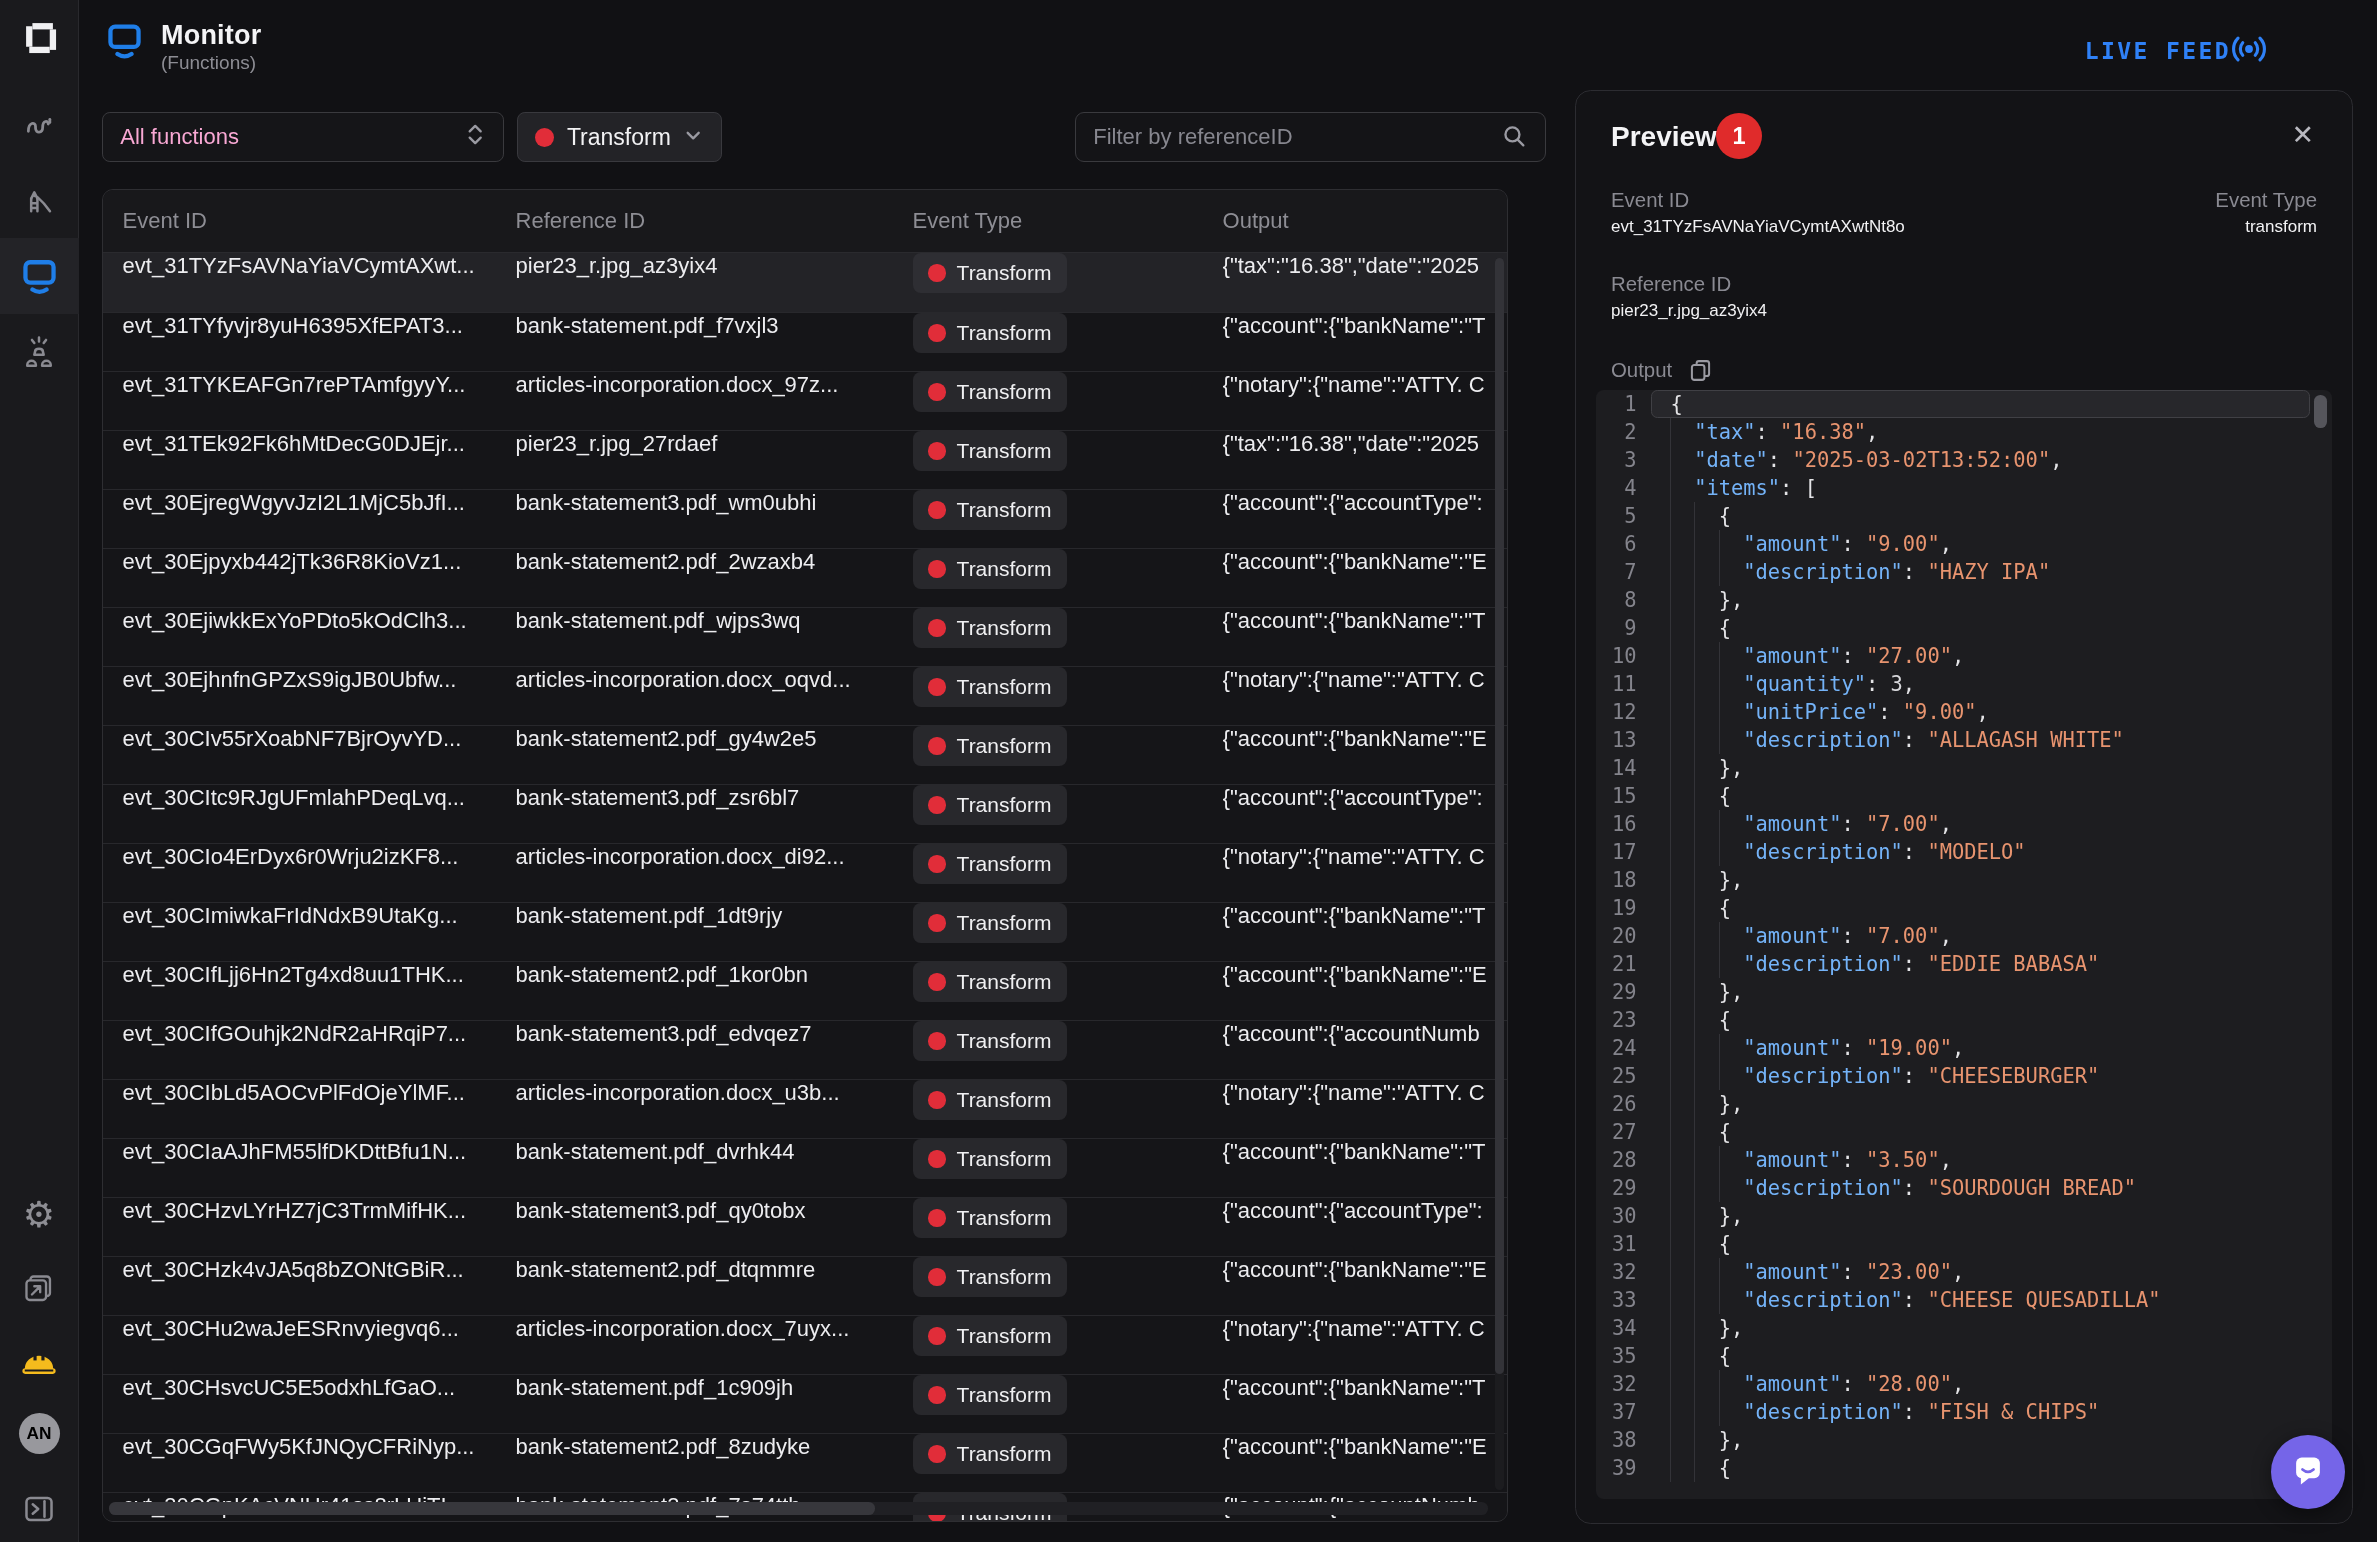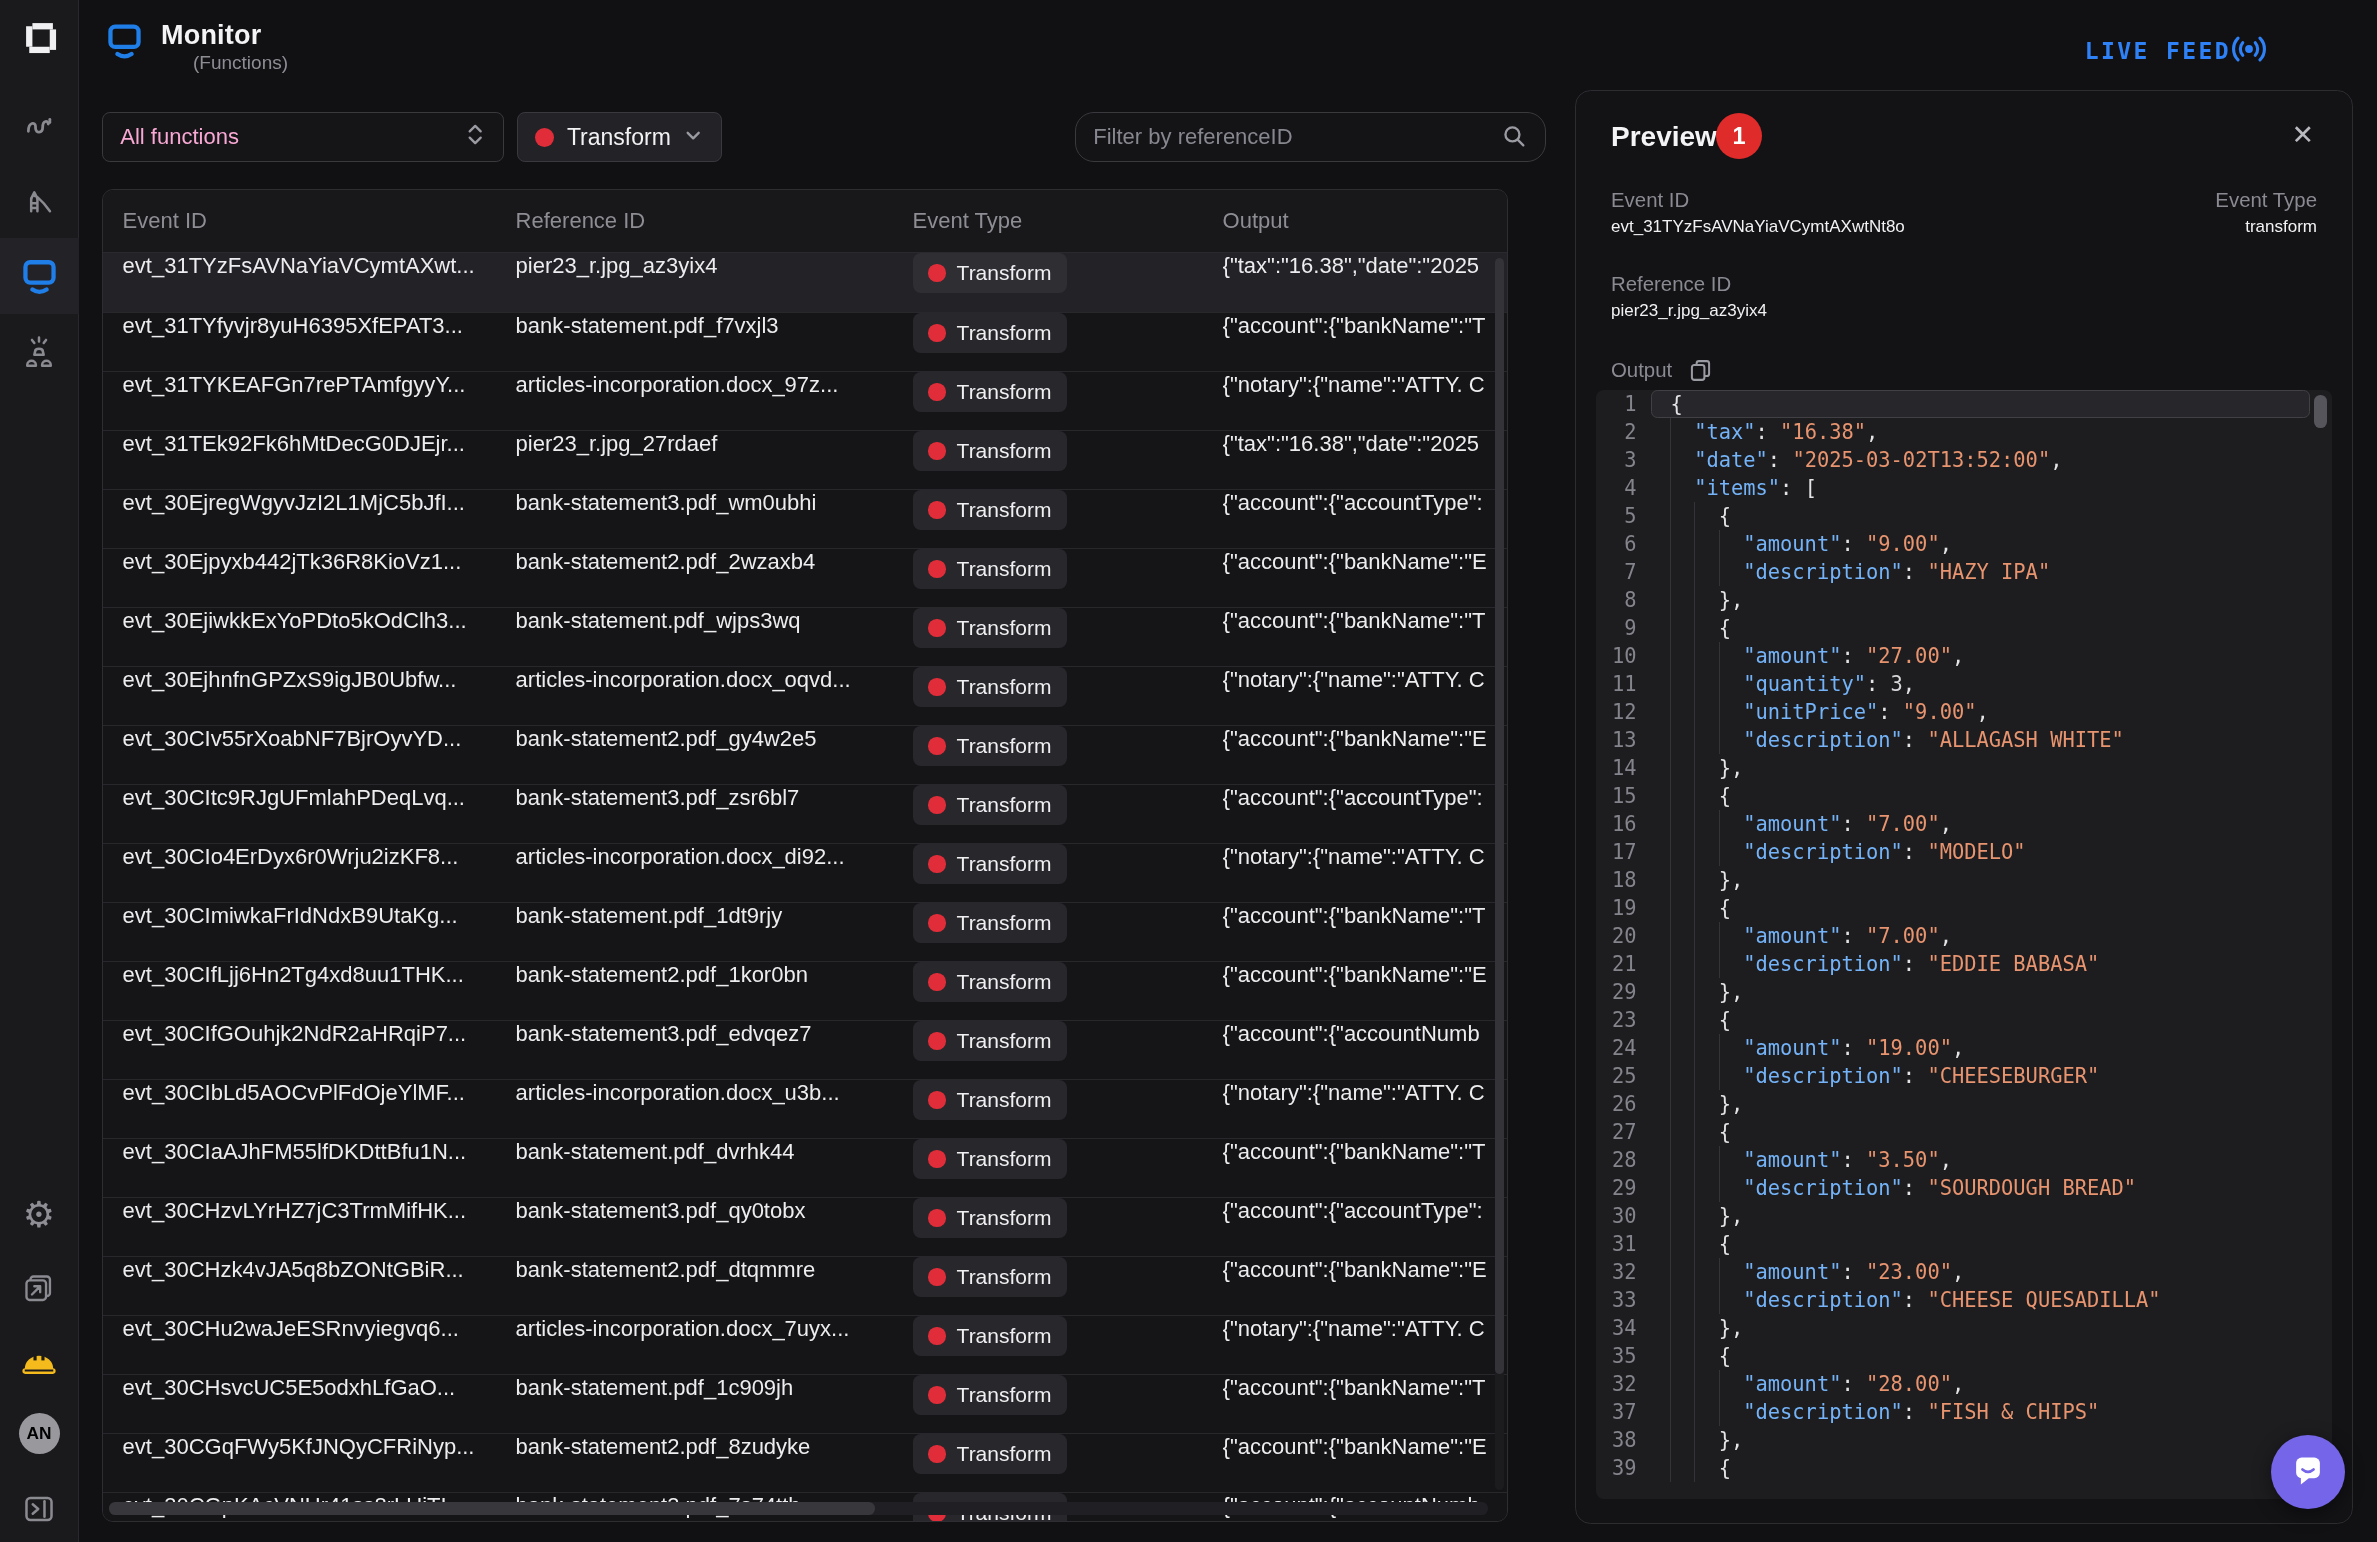--- a/index.html
+++ b/index.html
@@ -12,32 +12,32 @@
   .side-icon { position:absolute; left:50%; transform:translateX(-50%); width:44px; height:44px; display:flex; align-items:center; justify-content:center; color:#8a8a91; cursor:pointer; }
   .side-icon svg { display:block; }
   .active-tile { position:absolute; left:0; top:238px; width:79px; height:76px; background:#232327; }
   .avatar { width:41px; height:41px; border-radius:50%; background:#98989d; color:#000000; font-weight:700; font-size:17.3px; display:flex; align-items:center; justify-content:center; }
   .gear-glyph { font-size:36px; line-height:1; color:#8e8e94; }
 
   
   .app-header { position:absolute; left:79px; top:0; right:0; height:94px; }
   .hdr-icon { position:absolute; left:26px; top:22px; }
   .hdr-title { position:absolute; left:82px; top:20.4px; font-size:27px; font-weight:700; color:#f4f4f6; letter-spacing:0.2px; }
-  .hdr-sub { position:absolute; left:82px; top:52px; font-size:19px; color:#8d8d94;margin-left:32px; }
+  .hdr-sub { position:absolute; left:82px; top:52px; font-size:19px; color:#8d8d94; }
   .livefeed { position:absolute; right:110px; top:31px; display:flex; align-items:center; gap:0; color:#2f81f7; cursor:pointer; }
   .livefeed .lf-label { font-family:"DejaVu Sans Mono", monospace; font-size:23px; font-weight:700; letter-spacing:2.4px; }
 
   
   .toolbar { position:absolute; left:102px; top:112px; right:0; height:50px; }
   .select { position:absolute; left:0; top:0; width:402px; height:50px; border:0.8px solid #3a3a3e; border-radius:7.9px; background:#151518; display:flex; align-items:center; padding:0 17.3px; color:#f9a8d4; font-size:22px; cursor:pointer; }
   .select .spacer { flex:1; }
   .pill-filter { position:absolute; left:415px; top:0; height:50px; border-radius:7.9px; background:#232327; border:0.8px solid #39393e; display:flex; align-items:center; gap:12.6px; padding:0 17.3px; cursor:pointer; }
   .pill-filter .dot { width:19px; height:19px; border-radius:50%; background:#e12d39; }
   .pill-filter .pf-label { color:#f2f2f4; font-size:23px; }
-  .searchbox { position:absolute; left:973px; top:0; width:471px; height:50px; border:0.8px solid #3a3a3e; border-radius:19px; background:#141417; display:flex; align-items:center; padding:0 17.3px; }
+  .searchbox { position:absolute; left:973px; top:0; width:471px; height:50px; border:0.8px solid #3a3a3e; border-radius:9px; background:#141417; display:flex; align-items:center; padding:0 17.3px; }
   .searchbox input { flex:1; background:transparent; border:none; outline:none; color:#d6d6da; font-size:22px; font-family:"Liberation Sans",sans-serif; }
   .searchbox input::placeholder { color:#87878f; }
 
   
   .table-panel { position:absolute; left:102px; top:189px; width:1406px; height:1333px; background:#141417; border:0.8px solid #2e2e32; border-radius:11px; overflow:hidden; }
   .thead { display:flex; height:63px; align-items:center; padding-left:19.6px; color:#8d8d94; font-size:22px; background:#18181b; border-bottom:0.8px solid #2a2a2e; }
   .col1 { flex:0 0 393px; } .col2 { flex:0 0 397px; } .col3 { flex:0 0 310px; } .col4 { flex:1; overflow:hidden; white-space:nowrap; }
   .trow { display:flex; height:59px; padding-left:19.6px; font-size:22px; color:#ededf0; border-top:0.8px solid #28282c; cursor:pointer; background:#151518; }
   .trow:first-child { border-top:none; }
   .trow.selected { background:#232327; }

